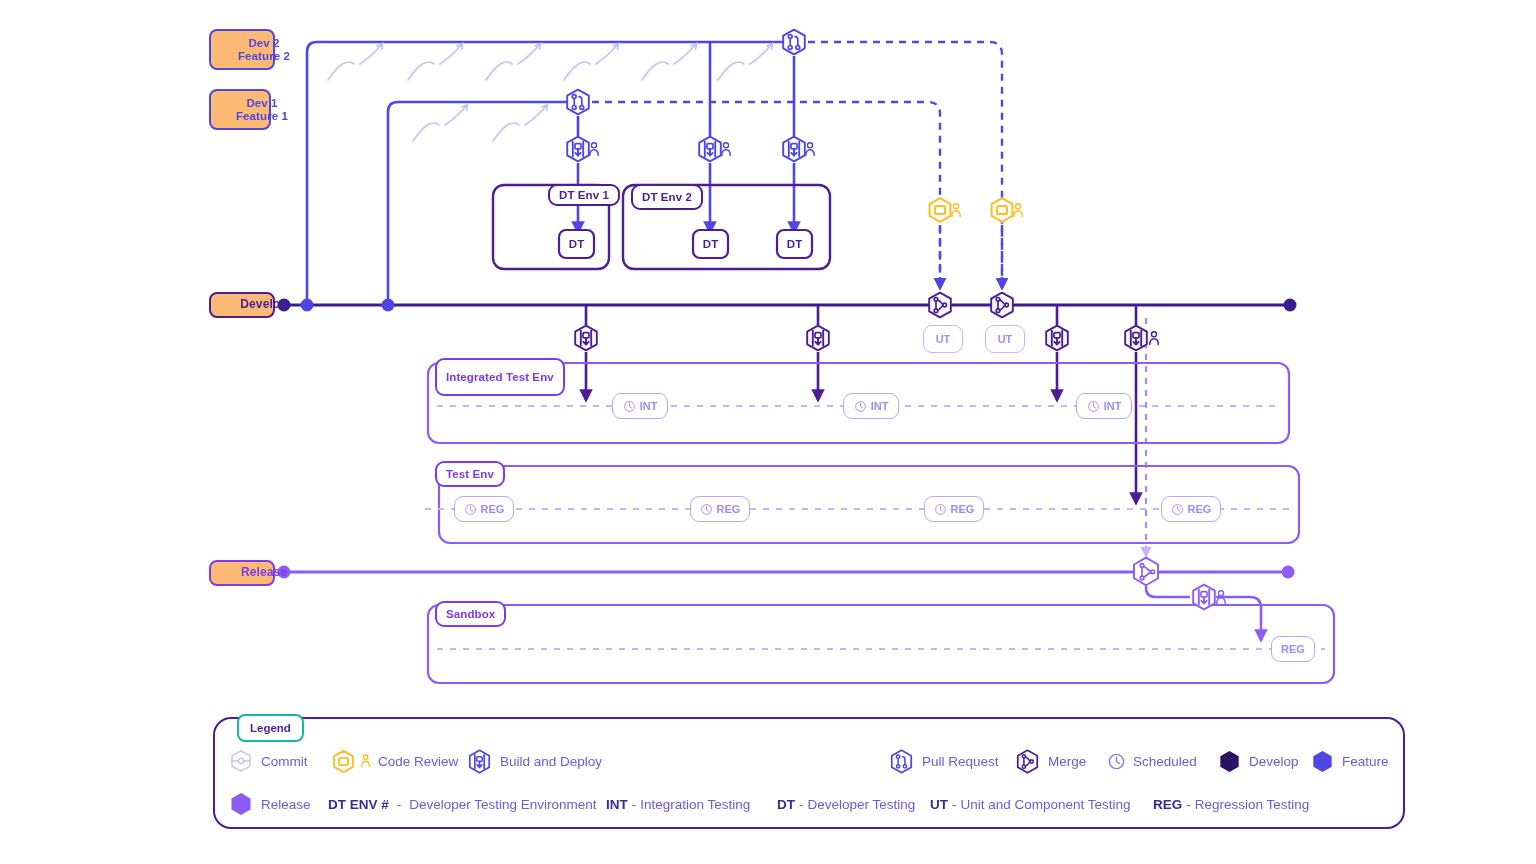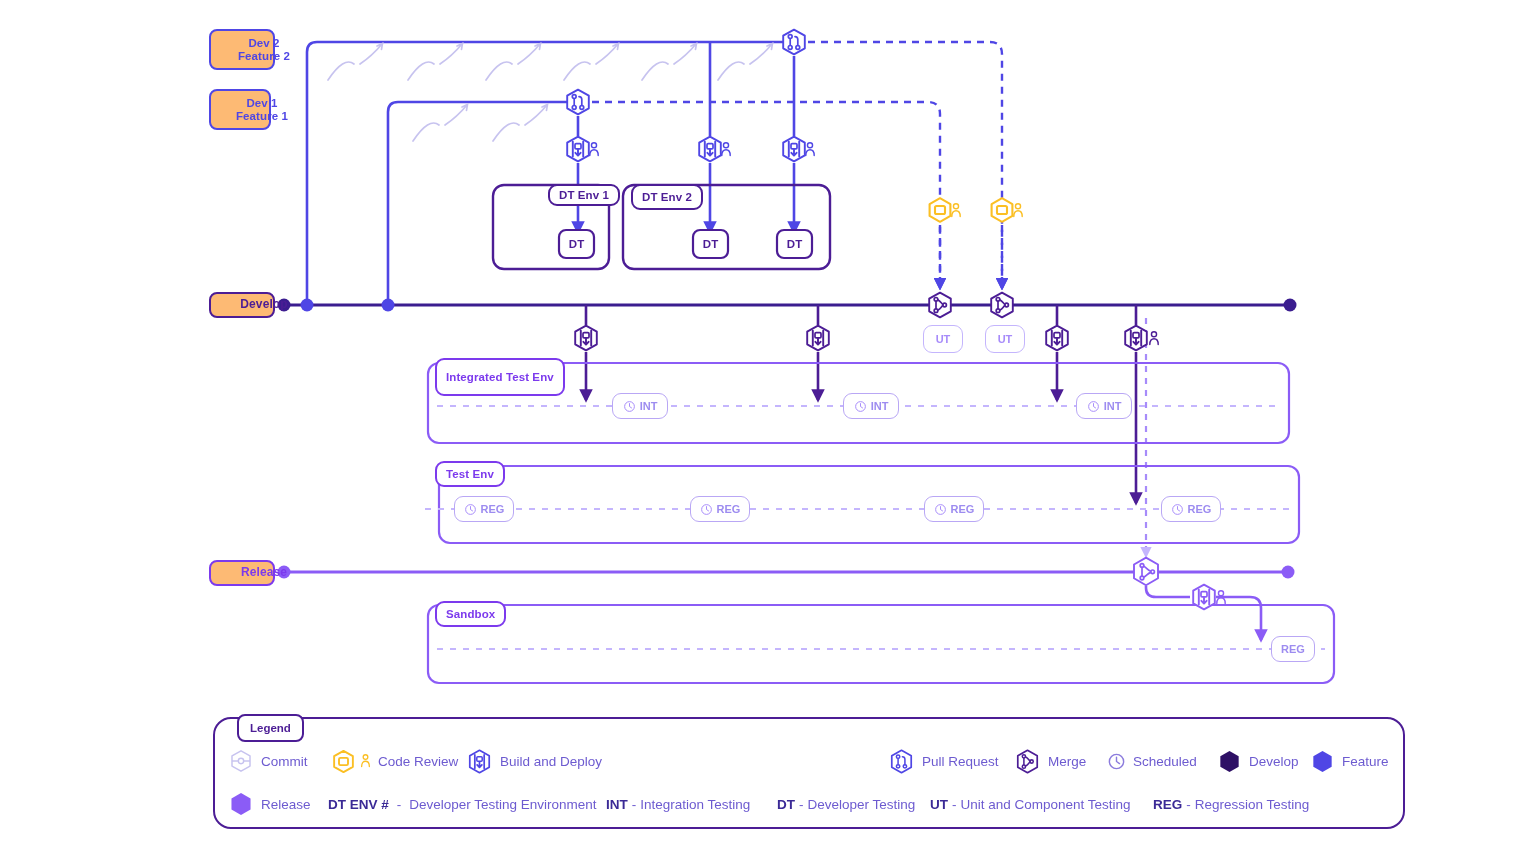--- a/index.html
+++ b/index.html
@@ -19,21 +19,21 @@
   .g-violet{color:#7c3aed;border-color:#7c3aed;}
   
   .chip{position:absolute;box-sizing:border-box;display:flex;align-items:center;justify-content:center;gap:4px;
         border:1.6px solid #b9a7f5;border-radius:9px;background:#fff;color:#9d8cf0;font-size:11px;font-weight:bold;}
   .chip.violet{border-color:#c4b5fd;color:#a78bfa;}
   .chip svg{display:block;}
   
   #legend-box{position:absolute;left:213px;top:717px;width:1188px;height:108px;
               border:2px solid #4c1d95;border-radius:18px;background:#fff;}
   #legend-title{position:absolute;left:237px;top:714px;height:24px;padding:0 11px;
-                display:flex;align-items:center;justify-content:center;border:2px solid #4c1d95;border-radius:8px;
+                display:flex;align-items:center;justify-content:center;border:2px solid #14b8a6;border-radius:8px;
                 background:#fff;color:#4c1d95;font-size:11.5px;font-weight:bold;}
   .lgi{position:absolute;display:flex;align-items:center;gap:7px;height:24px;
        color:#6d5bd0;font-size:13.5px;white-space:nowrap;}
   .lgi .txt{font-weight:normal;}
   .lgi .abbr{font-weight:bold;color:#3b2a96;}
   .lgi .dash{color:#6d5bd0;}
   .lgi svg{display:block;flex:none;}
 </style>
 </head>
 <body>

